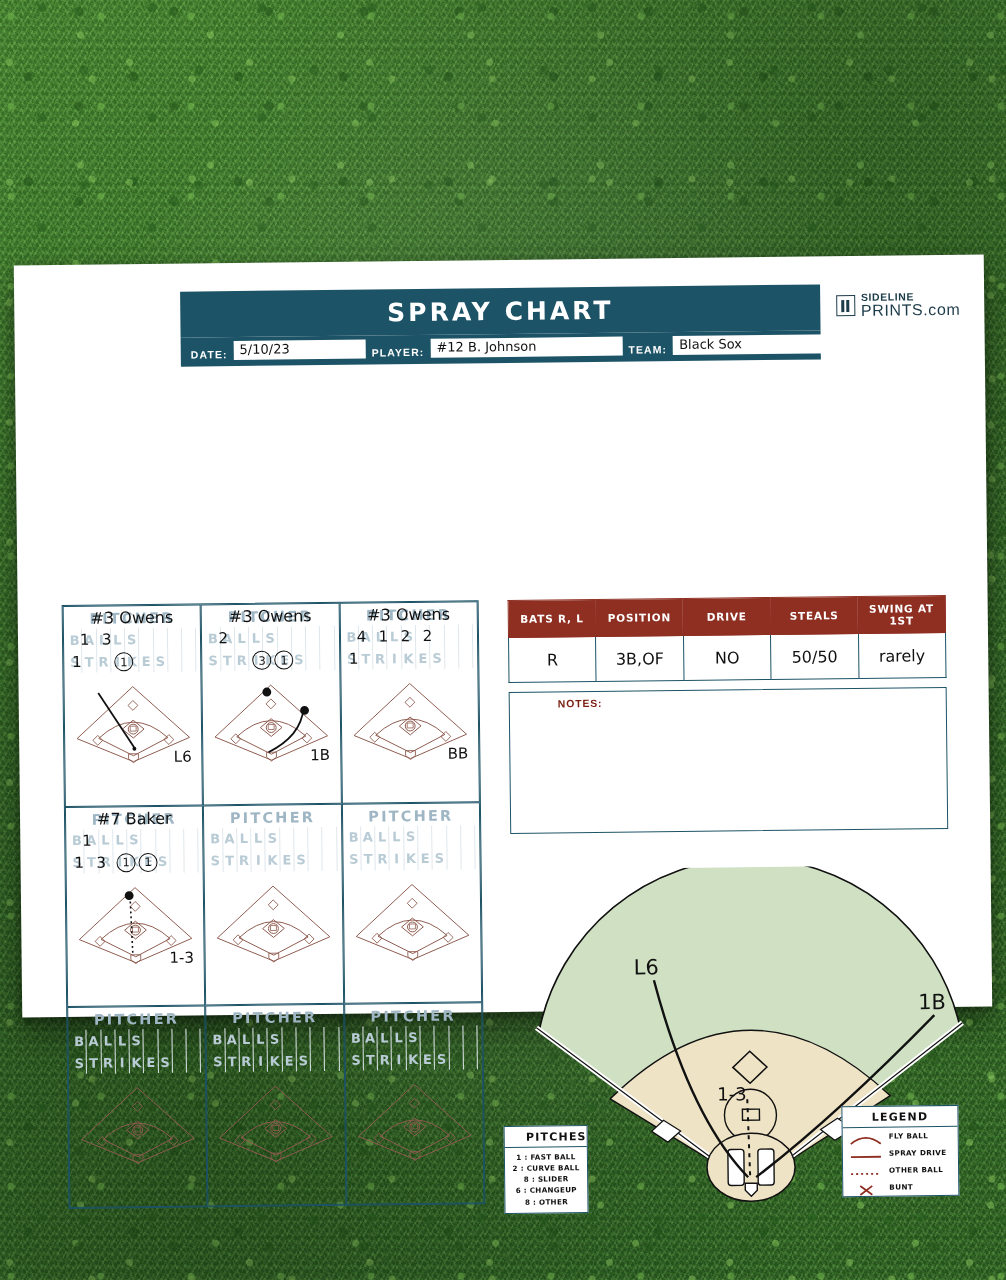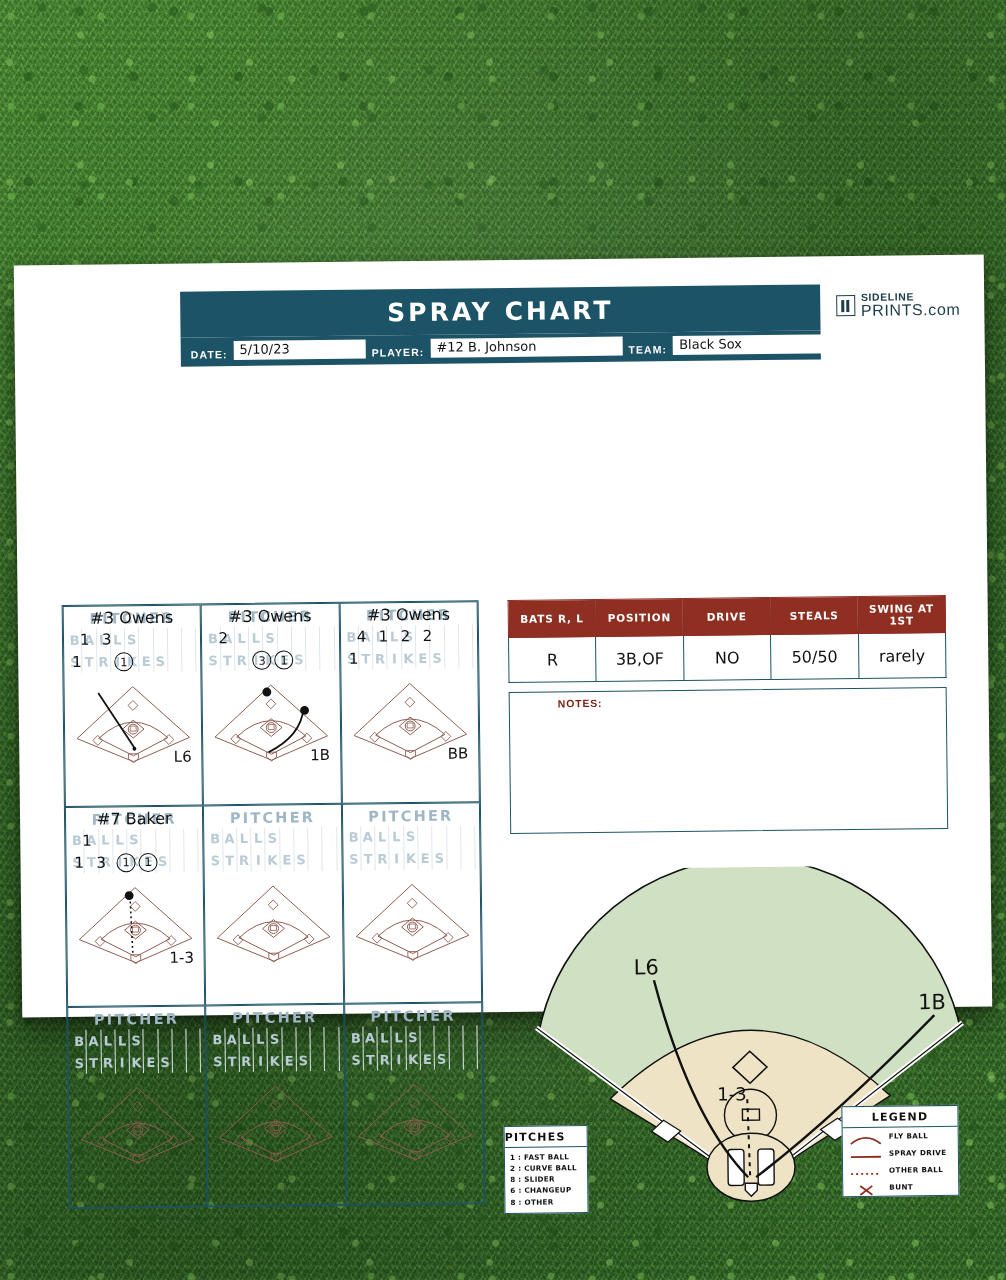--- a/index.html
+++ b/index.html
@@ -129,24 +129,24 @@
   .notes .nl{position:absolute;left:7px;top:5px;font-size:10.5px;font-weight:bold;letter-spacing:.8px;color:#7a1f12;margin-left:41px;}
 
   
   #bigfield{position:absolute;left:492px;top:610px;width:470px;height:340px;}
 
   
   #pitches{
     position:absolute;left:480px;top:866px;width:82px;border:1.4px solid #1d5366;background:#fff;
   }
   #pitches .ph{
-    text-align:left;font-size:11px;font-weight:bold;letter-spacing:1.2px;color:#111;
+    text-align:right;font-size:11px;font-weight:bold;letter-spacing:1.2px;color:#111;
     padding:4px 0 3px;border-bottom:1.2px solid #1d5366;font-family:"DejaVu Sans",sans-serif;
   }
-  #pitches ul{list-style:none;margin:0;padding:4px 5px 5px;}
+  #pitches ul{list-style:none;margin:0;padding:4px 5px 5px;text-align:center;}
   #pitches li{font-size:7.2px;letter-spacing:.3px;color:#111;line-height:1.55;font-weight:bold;font-family:"DejaVu Sans",sans-serif;}
 
   
   #legend{
     position:absolute;left:818px;top:850px;width:115px;border:1.4px solid #1d5366;background:#fff;
   }
   #legend .lh{
     text-align:center;font-size:11px;font-weight:bold;letter-spacing:1.2px;color:#111;
     padding:4px 0 3px;border-bottom:1.2px solid #1d5366;font-family:"DejaVu Sans",sans-serif;
   }

